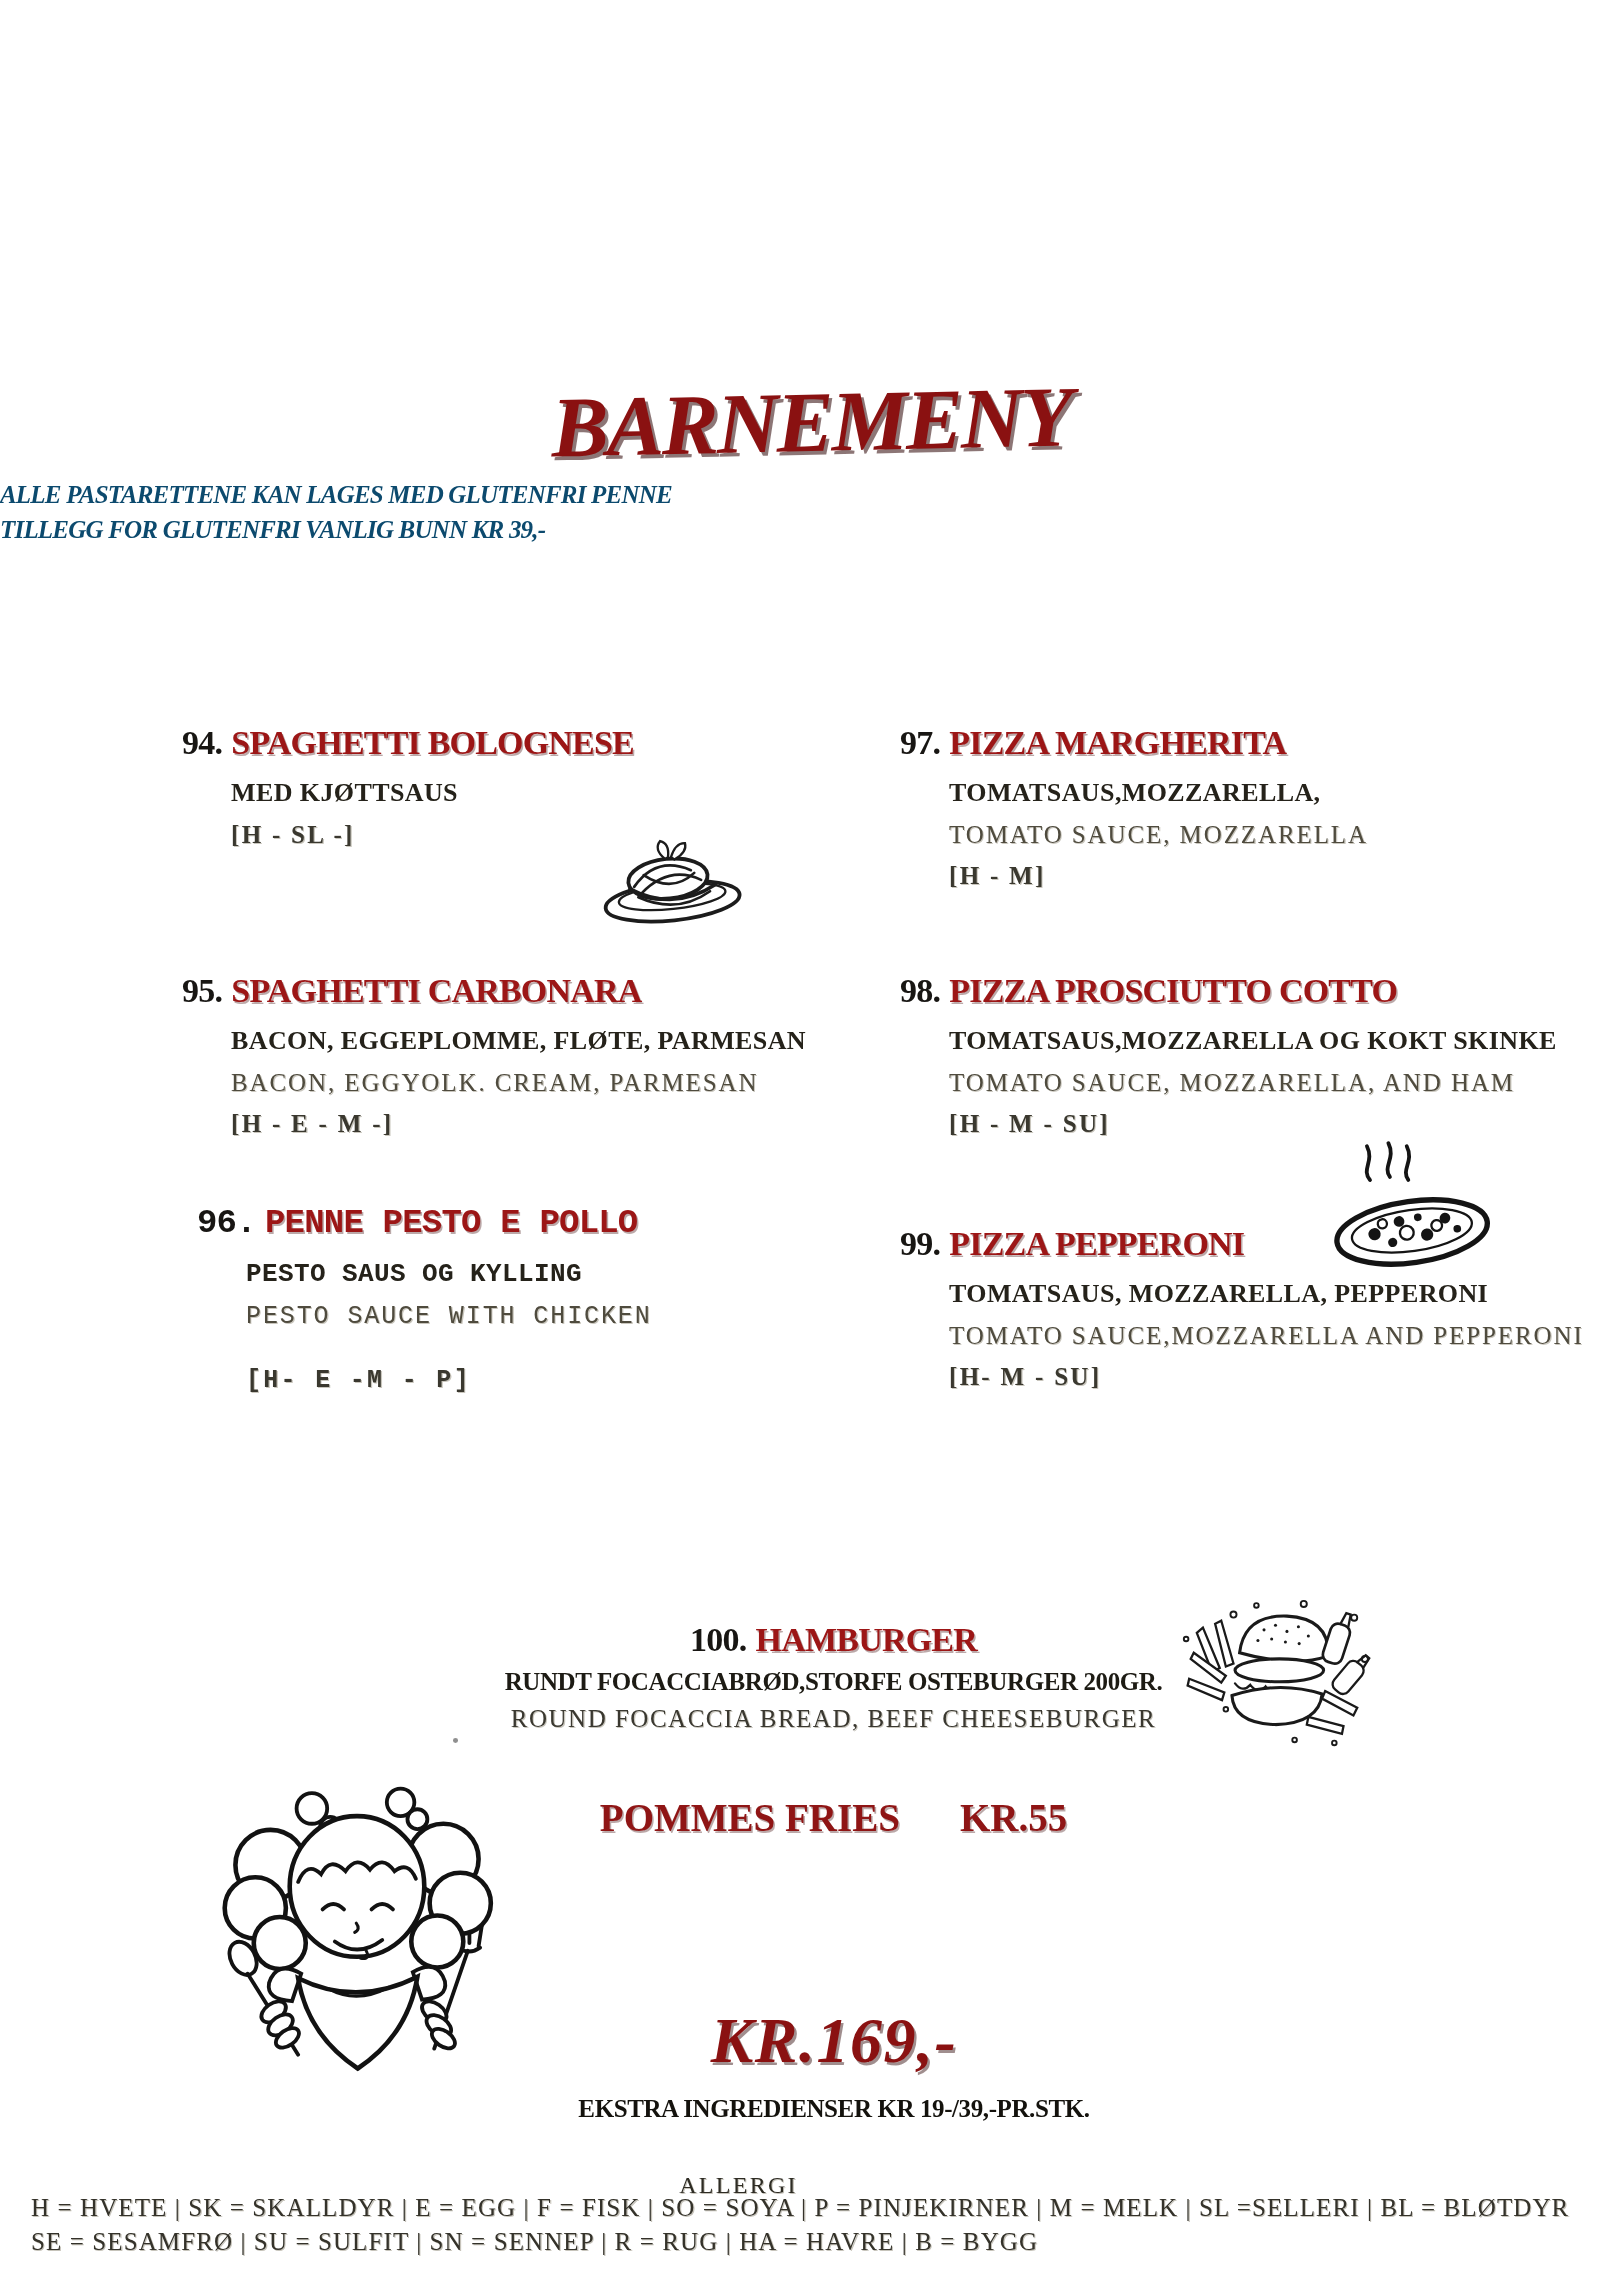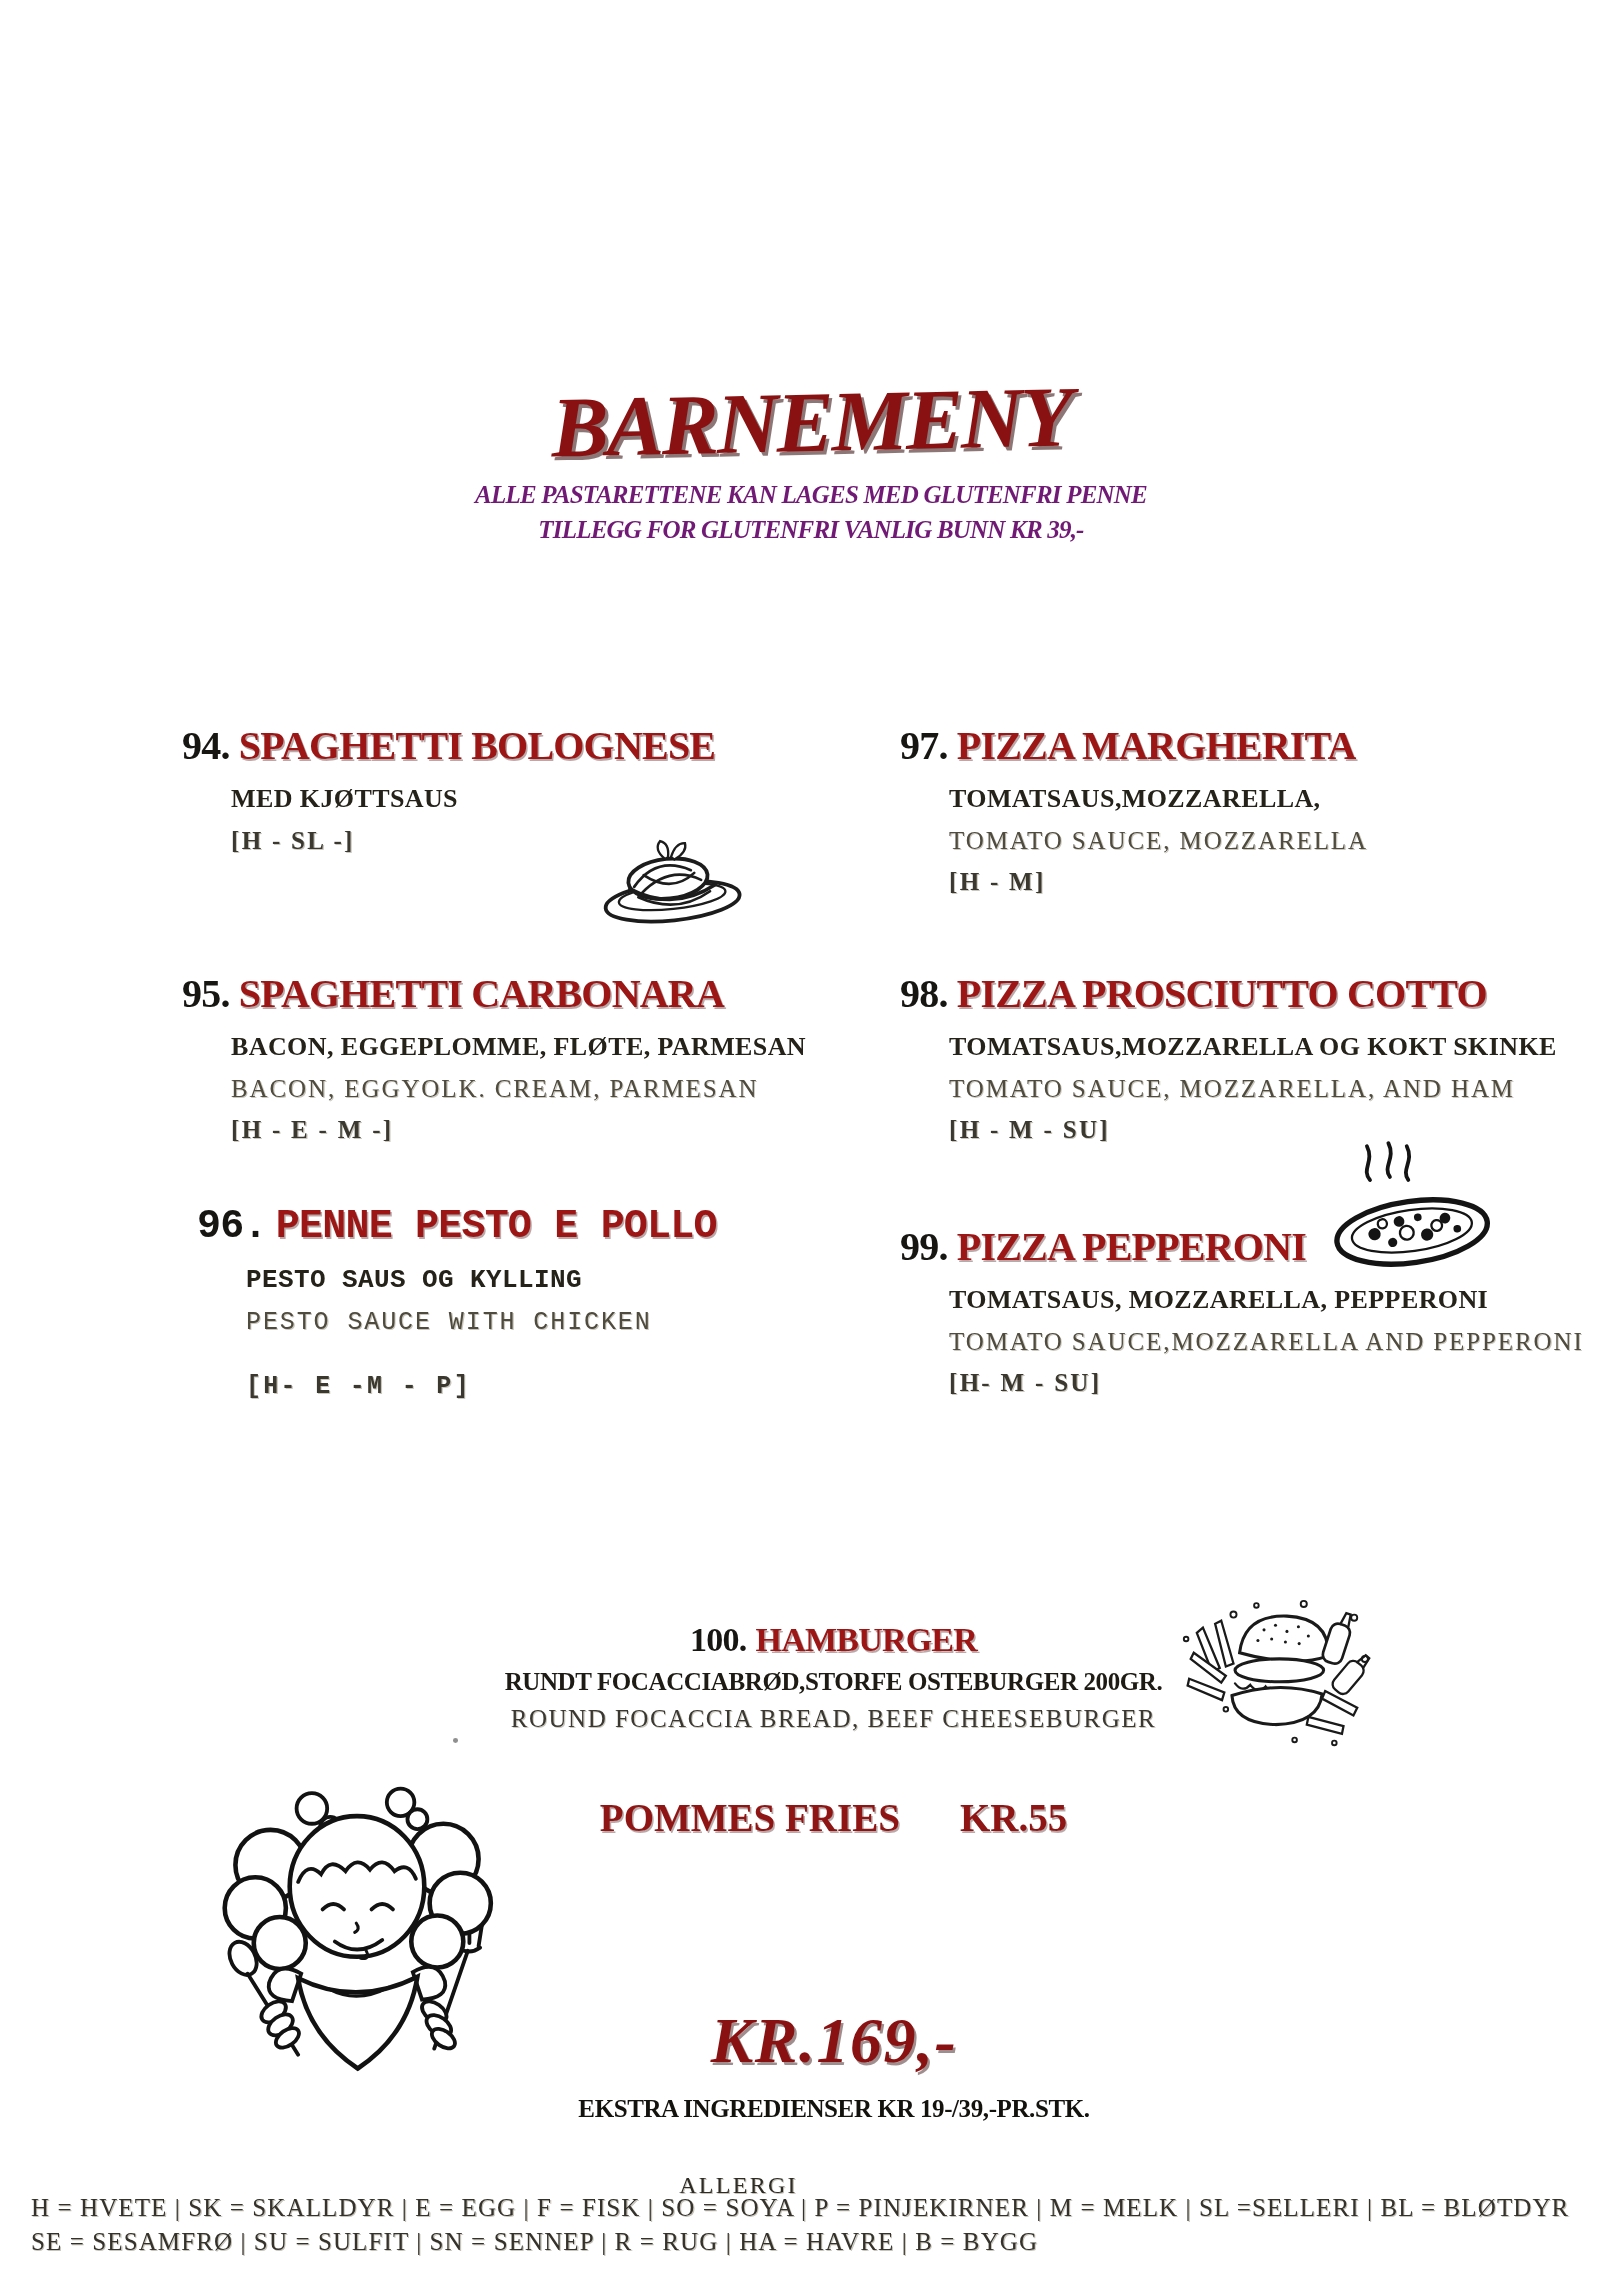--- a/index.html
+++ b/index.html
@@ -12,29 +12,29 @@
   
   .title {
     left:0; top:317px; width:1622px; text-align:center;
     font-size:86px; font-weight:bold; font-style:italic;
     color:#8a1111; letter-spacing:-2.3px; line-height:1.1;
     transform:rotate(-1.2deg);
     text-shadow:3.1px 3.8px 0 rgba(45,5,5,0.55);
     white-space:nowrap;
   }
   .subtitle {
-    left:0; width:1622px; text-align:center; font-weight:bold; font-style:italic;
-    color:#701a75; white-space:nowrap; letter-spacing:-0.8px;
+    left:0; width:1622px; font-weight:bold; font-style:italic;
+    color:#0c4a6e; white-space:nowrap; letter-spacing:-0.8px;
   }
   .sub1 { top:481px; font-size:25px; }
   .sub2 { top:516px; font-size:25px; }
 
   
   .menu-item { width:719px; }
-  .item-heading { font-size:40px; font-weight:bold; letter-spacing:-0.8px; line-height:1.05; white-space:nowrap; }
+  .item-heading { font-size:34px; font-weight:bold; letter-spacing:-0.8px; line-height:1.05; white-space:nowrap; }
   .item-number { color:#181613; }
   .item-name { color:#9c1616; margin-left:9.2px; text-shadow:1.5px 1.5px 0 rgba(60,8,8,0.35); }
   .desc-no {
     margin-top:17px; margin-left:49px; font-size:26px; font-weight:bold;
     color:#25221a; letter-spacing:0.4px; white-space:nowrap;
   }
   .desc-en {
     margin-top:13px; margin-left:49px; font-size:25px; font-weight:normal;
     color:#4f4b3e; letter-spacing:1.9px; white-space:nowrap;
     text-shadow:1.1px 1.1px 0 #c9c6bd;

